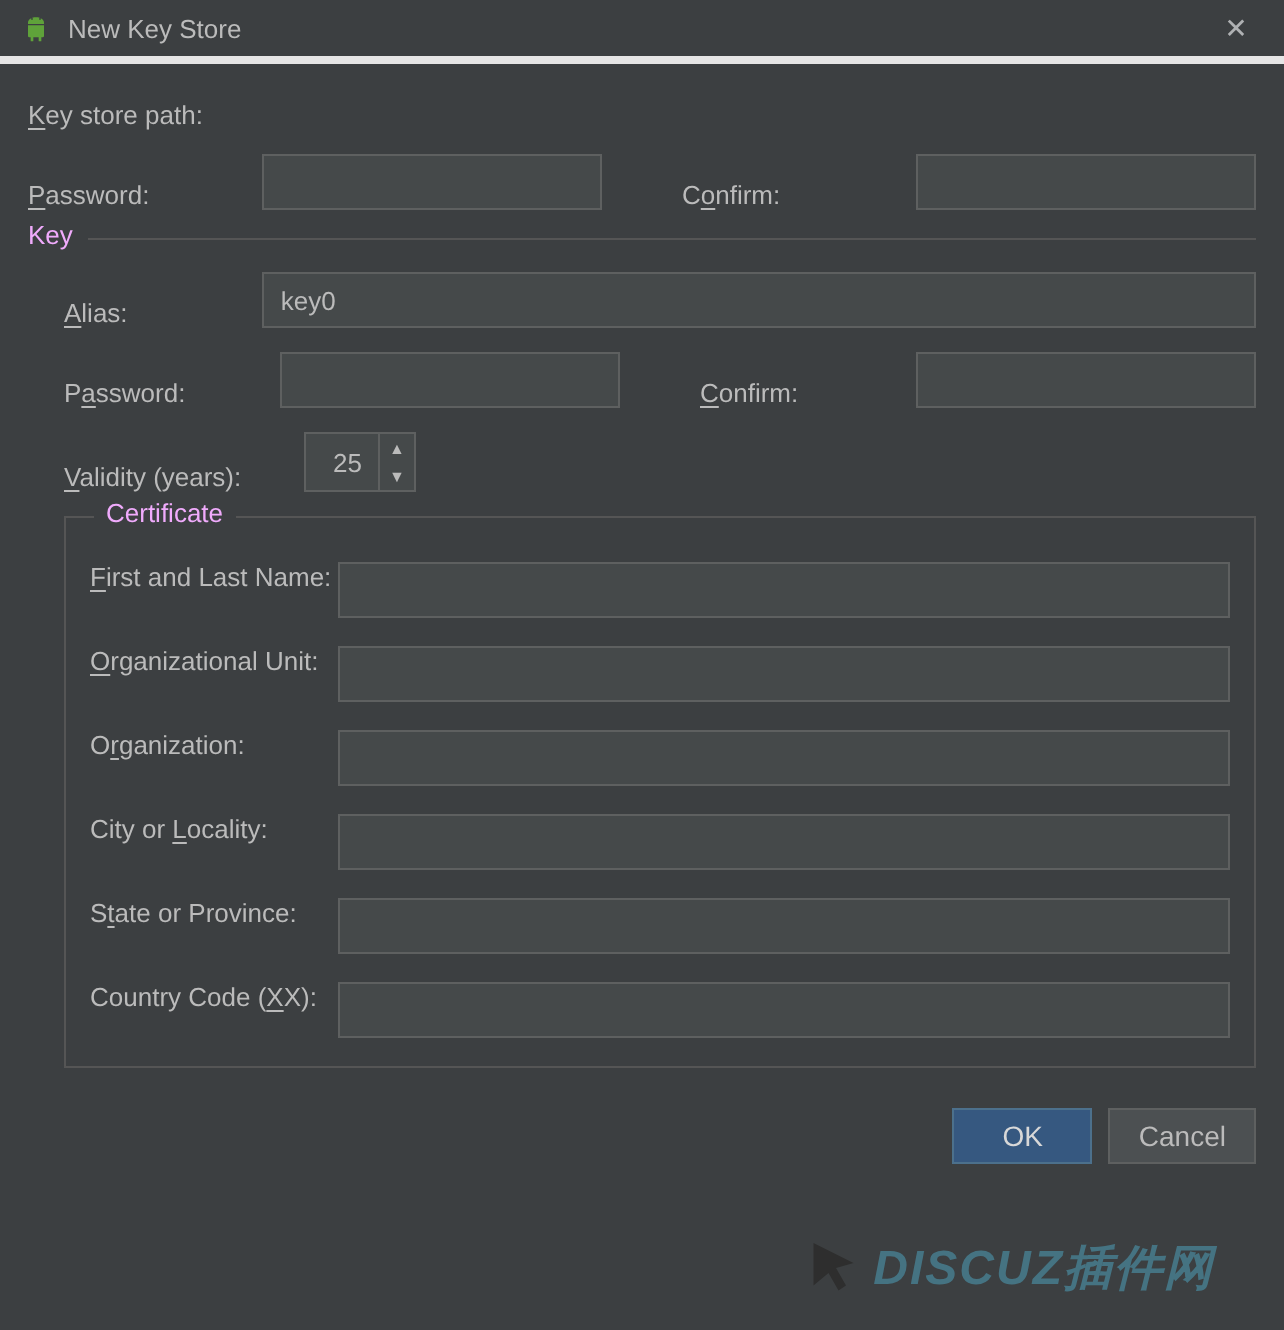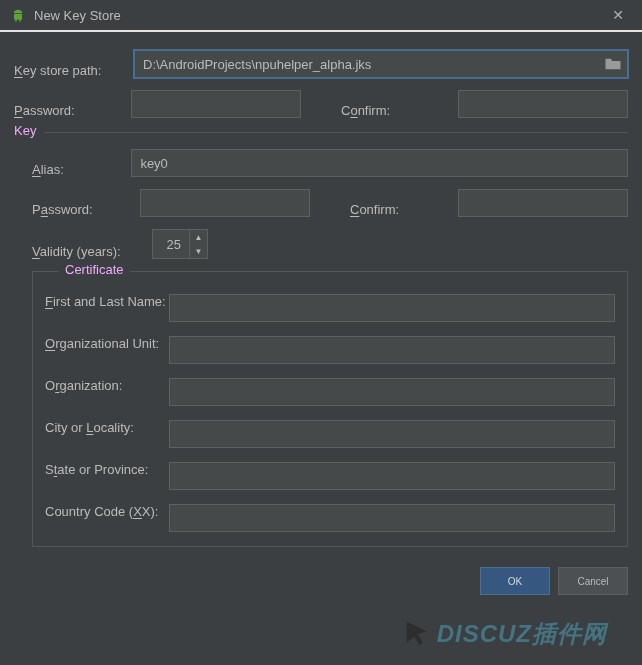--- a/index.html
+++ b/index.html
@@ -10,21 +10,21 @@
     color: #bbbbbb;
     width: 642px;
     height: 665px;
     overflow: hidden;
   }
   .titlebar {
     height: 32px;
     display: flex;
     align-items: center;
     padding: 0 10px;
-    border-bottom: 2px solid #e5e5e5;
+    border-bottom: 4px solid #e5e5e5;
   }
   .titlebar .title { flex: 1; margin-left: 8px; color: #bbbbbb; }
   .titlebar .close { width: 28px; text-align: center; font-size: 14px; color: #afb1b3; }
   .content { padding: 18px 14px 10px 14px; }
   .row { display: flex; align-items: flex-end; margin-bottom: 12px; }
   .row label { width: 120px; }
   .underline { text-decoration: underline; text-underline-offset: 2px; }
   .input {
     background: #45494a;
     border: 1px solid #5e6060;
@@ -86,39 +86,39 @@
     flex: 1; display: flex; align-items: center; justify-content: center;
     font-size: 8px; color: #bbbbbb;
   }
   .cert-fieldset {
     border: 1px solid #555;
     margin-top: 12px;
     padding: 22px 12px 10px 12px;
     position: relative;
   }
   .cert-fieldset .legend {
-    position: absolute; top: -10px; left: 26px;
+    position: absolute; top: -10px; left: 14px;
     background: #3c3f41; padding: 0 6px; text-align: center;
   }
   .cert-row { display: flex; align-items: flex-start; margin-bottom: 14px; }
   .cert-row label { width: 160px; }
   .buttons {
     display: flex; justify-content: flex-end;
     gap: 8px;
     padding: 10px 14px 14px 14px;
   }
   .btn {
     height: 28px;
     min-width: 70px;
     padding: 0 14px;
     border: 1px solid #5e6060;
     background: #4c5052;
     color: #bbbbbb;
     display: inline-flex; align-items: center; justify-content: center;
-    font-size: 10px;
+    font-size: 14px;
   }
   .btn.primary {
     background: #365880;
     border: 1px solid #4c708c;
     color: #d8d8d8;
   }
   .watermark {
     position: absolute;
     right: 35px; bottom: 15px;
     font-size: 24px; font-weight: 700; letter-spacing: 1px;
@@ -138,26 +138,20 @@
     <path class="android-ico" d="M6 8c0-2 2-4 6-4s6 2 6 4v1H6V8zm3-3.5a.7.7 0 100 1.4.7.7 0 000-1.4zm6 0a.7.7 0 100 1.4.7.7 0 000-1.4zM6 10h12v8a1 1 0 01-1 1h-1v3h-2v-3h-4v3H8v-3H7a1 1 0 01-1-1v-8z"></path>
   </svg>
   <span class="title">New Key Store</span>
   <span class="close">✕</span>
 </div>
 
 <div class="content">
 
   <div class="row">
     <label><span class="underline">K</span>ey store path:</label>
-    <div class="path-wrap">
-      <input class="input focused" value="D:\AndroidProjects\npuhelper_alpha.jks" style="">
-      <svg class="folder-btn" viewBox="0 0 24 18">
-        <path fill="currentColor" d="M2 2h7l2 3h11v11H2z"></path>
-      </svg>
-    </div>
   </div>
 
   <div class="row">
     <label><span class="underline">P</span>assword:</label>
     <input class="input pwd-half" type="password" value="" style="">
     <label class="confirm-label">C<span class="underline">o</span>nfirm:</label>
     <input class="input pwd-half" type="password" value="" style="">
   </div>
 
   <div class="fieldset">

